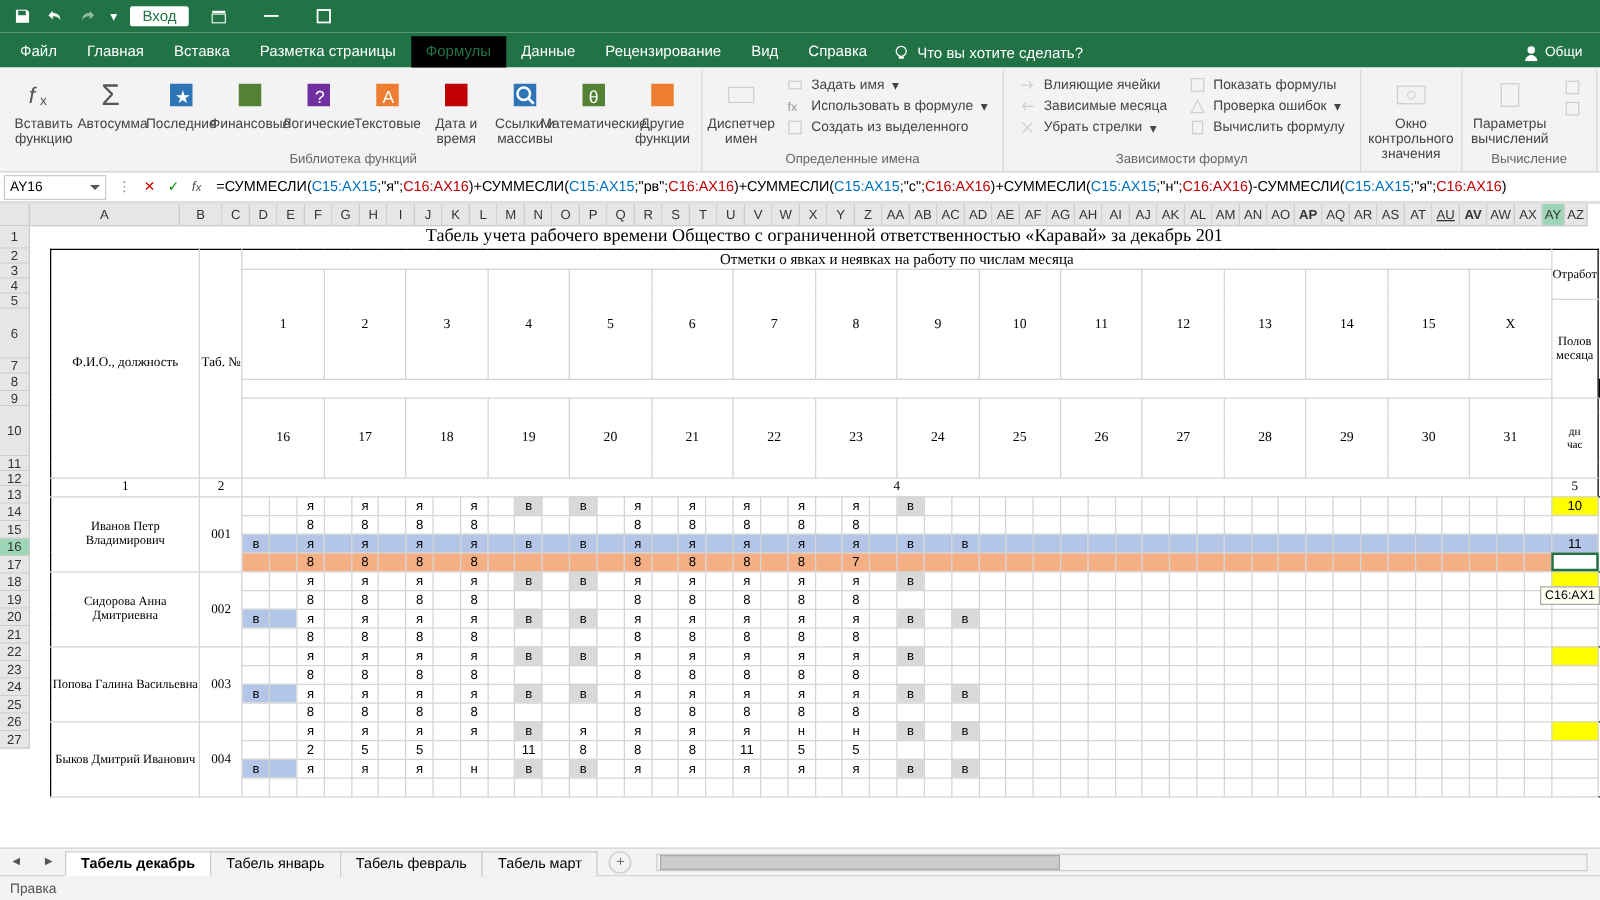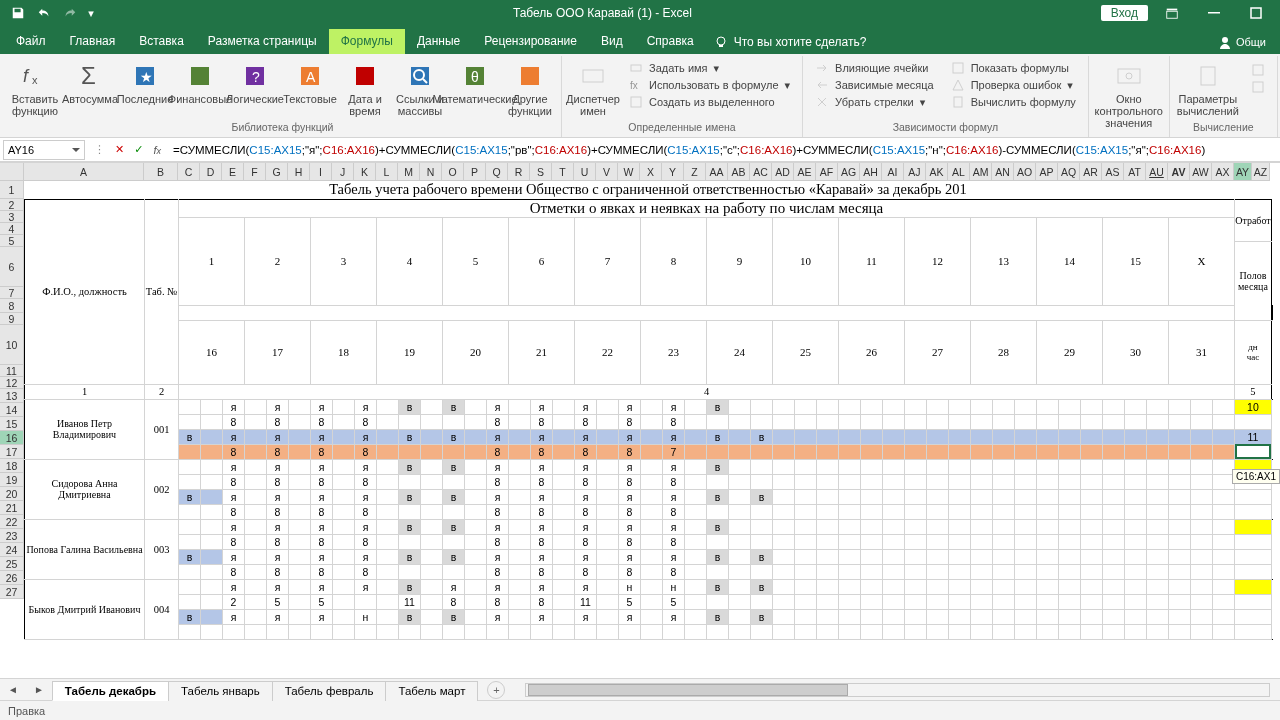--- a/index.html
+++ b/index.html
@@ -10,21 +10,21 @@
 .qat { display: flex; gap: 6px; padding: 0 8px; align-items: center; }
 .qat-btn { width: 20px; height: 20px; display:flex; align-items:center; justify-content:center; color:#fff; }
 .title-center { flex:1; text-align:center; font-size: 12px; }
 .title-right { display:flex; align-items:center; gap:6px; padding-right:6px; }
 .signin { background:#fff; color:#217346; padding:1px 10px; font-size:12px; border-radius:2px; }
 .winbtn { width: 36px; height:26px; display:flex; align-items:center; justify-content:center; }
 
 
 .tabsbar { background:#217346; height:28px; display:flex; align-items:flex-end; padding:0 4px; color:#fff; }
 .tab { padding: 5px 12px 6px; font-size:12px; cursor:pointer; }
-.tab.active { background:#bef264; color:#217346; }
+.tab.active { background:#000000; color:#217346; }
 .tellme { display:flex; align-items:center; gap:6px; padding:5px 8px; font-size:12px; }
 .share { margin-left:auto; padding:5px 10px; display:flex; gap:4px; align-items:center; }
 
 
 .ribbon { background:#f3f3f3; height: 84px; border-bottom:1px solid #d4d4d4; display:flex; padding: 2px 4px 0; }
 .group { border-right:1px solid #d9d9d9; padding: 2px 4px; display:flex; flex-direction:column; }
 .group-row { display:flex; align-items:flex-start; gap: 1px; flex:1; }
 .big-btn { display:flex; flex-direction:column; align-items:center; justify-content:flex-start; width: 54px; font-size:11px; color:#444; text-align:center; padding-top:2px; }
 .big-btn .icon { width:32px; height:32px; display:flex; align-items:center; justify-content:center; margin-bottom:1px; }
 .small-stack { display:flex; flex-direction:column; gap:1px; padding: 2px 4px;}
@@ -43,21 +43,21 @@
 
 
 .sheet-wrap { position:relative; height: 516px; overflow:hidden; border-top:1px solid #d4d4d4;}
 .corner { position:absolute; left:0; top:0; width:24px; height:18px; background:#e6e6e6; border-right:1px solid #ccc; border-bottom:1px solid #ccc; }
 .col-headers { position:absolute; left:24px; top:0; height:18px; display:flex; }
 .row-headers { position:absolute; left:0; top:18px; width:24px; }
 .ch { background:#e6e6e6; border-right:1px solid #ccc; border-bottom:1px solid #ccc; text-align:center; font-size:10.5px; line-height:18px; color:#333; }
 .ch.sel { background:#9fd5b7; }
 .rh { height:15px; background:#e6e6e6; border-right:1px solid #ccc; border-bottom:1px solid #ccc; text-align:center; font-size:10.5px; line-height:15px; color:#333; }
 .rh.sel { background:#9fd5b7; }
-.grid { position:absolute; left:24px; top:18px; }
+.grid { position:absolute; left:40px; top:18px; }
 .grid table { border-collapse:collapse; table-layout:fixed; }
 .grid td { border:1px solid #d4d4d4; height:15px; padding:0; font-size:10.5px; text-align:center; vertical-align:middle; }
 .title-row td { font-size:14.5px; font-family: "Times New Roman", serif; text-align:center; border:none;}
 .hdr2 { font-size:10.5px; font-family:"Times New Roman", serif; }
 .thick-b { border-bottom:1.5px solid #000 !important; }
 .thick-r { border-right:1.5px solid #000 !important; }
 .thick-l { border-left:1.5px solid #000 !important; }
 .thick-t { border-top:1.5px solid #000 !important; }
 .bluecell { background:#b4c6e7; }
 .pinkcell { background:#f4b084; }
@@ -95,21 +95,20 @@
           <path fill="#fff" d="M6 3L2 7l4 4V8c3 0 6 1 7 4 0-5-3-7-7-7V3z"></path>
         </svg>
       </div>
     <div class="qat-btn">
         <svg width="14" height="14" viewBox="0 0 16 16">
           <path fill="#fff" opacity="0.5" d="M10 3l4 4-4 4V8c-3 0-6 1-7 4 0-5 3-7 7-7V3z"></path>
         </svg>
       </div>
     <div class="qat-btn" style="width:10px;">▾</div>
   </div>
-  <div class="title-center">Табель ООО Каравай (1) - Excel</div>
   <div class="title-right">
     <div class="signin">Вход</div>
     <div class="winbtn">
         <svg width="14" height="14" viewBox="0 0 16 16">
           <rect x="2" y="3" width="12" height="2" fill="#fff"></rect>
           <rect x="2" y="6" width="12" height="8" fill="none" stroke="#fff"></rect>
         </svg>
       </div>
     <div class="winbtn">
         <svg width="12" height="12">
@@ -421,21 +420,21 @@
       <div class="ch" style="width: 22px;">AF</div>
       <div class="ch" style="width: 22px;">AG</div>
       <div class="ch" style="width: 22px;">AH</div>
       <div class="ch" style="width: 22px;">AI</div>
       <div class="ch" style="width: 22px;">AJ</div>
       <div class="ch" style="width: 22px;">AK</div>
       <div class="ch" style="width: 22px;">AL</div>
       <div class="ch" style="width: 22px;">AM</div>
       <div class="ch" style="width: 22px;">AN</div>
       <div class="ch" style="width: 22px;">AO</div>
-      <div class="ch" style="width: 22px;">AP</div>
+      <div class="ch" style="width: 22px; font-weight: bold;">AP</div>
       <div class="ch" style="width: 22px;">AQ</div>
       <div class="ch" style="width: 22px;">AR</div>
       <div class="ch" style="width: 22px;">AS</div>
       <div class="ch" style="width: 22px;">AT</div>
       <div class="ch" style="width: 22px; text-decoration: underline;">AU</div>
       <div class="ch" style="width: 22px; font-weight: bold;">AV</div>
       <div class="ch" style="width: 22px;">AW</div>
       <div class="ch" style="width: 22px;">AX</div>
       <div class="ch sel" style="width: 18px;">AY</div>
       <div class="ch" style="width: 18px;">AZ</div>
@@ -525,21 +524,21 @@
           <col style="width:18px">
           <col style="width:18px">
         </colgroup>
         <tbody>
           <tr class="title-row" style="height:18px">
             <td colspan="52" style="text-align:center;">Табель учета рабочего времени Общество с ограниченной ответственностью «Каравай» за декабрь 201</td>
           </tr>
           <tr style="height:12px">
             <td rowspan="10" class="hdr2 thick-l thick-t" style="font-family:Times New Roman,serif;">Ф.И.О., должность</td>
             <td rowspan="10" class="hdr2 thick-t">Таб. №</td>
-            <td colspan="48" class="hdr2 thick-t" style="font-size:15px;">Отметки о явках и неявках на работу по числам месяца</td>
+            <td colspan="48" class="hdr2 thick-t" style="font-size:12px;">Отметки о явках и неявках на работу по числам месяца</td>
             <td colspan="2" rowspan="3" class="hdr2 thick-t thick-r" style="font-size:10px;">Отработ</td>
           </tr>
           <tr style="height:12px">
             <td colspan="3" rowspan="5" class="hdr2 thick-t" style="font-size:11px;">1</td>
             <td colspan="3" rowspan="5" class="hdr2 thick-t" style="font-size:11px;">2</td>
             <td colspan="3" rowspan="5" class="hdr2 thick-t" style="font-size:11px;">3</td>
             <td colspan="3" rowspan="5" class="hdr2 thick-t" style="font-size:11px;">4</td>
             <td colspan="3" rowspan="5" class="hdr2 thick-t" style="font-size:11px;">5</td>
             <td colspan="3" rowspan="5" class="hdr2 thick-t" style="font-size:11px;">6</td>
             <td colspan="3" rowspan="5" class="hdr2 thick-t" style="font-size:11px;">7</td>

